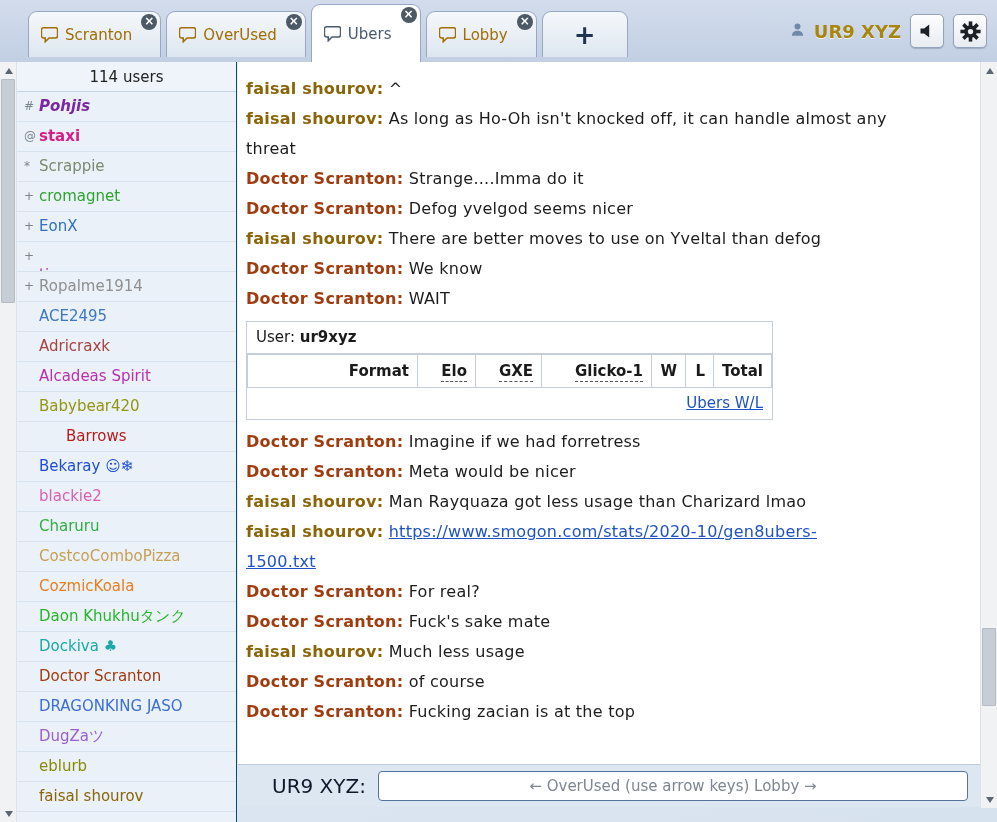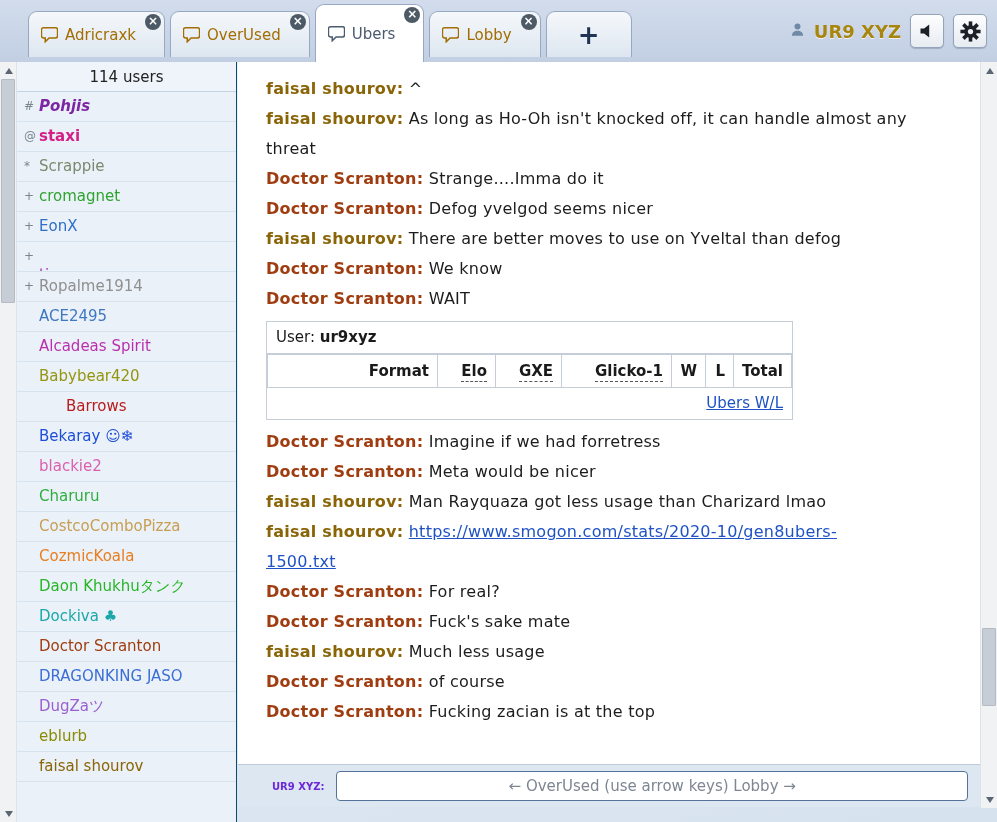--- a/index.html
+++ b/index.html
@@ -56,21 +56,21 @@
   .userlist-header { height:30px; line-height:30px; text-align:center; font-size:15px;
     color:#222; border-bottom:1px solid #c3d3e1; background:#eef4f9; }
   .user-row { height:30px; line-height:29px; padding-left:7px; border-bottom:1px solid #d6e2ed;
     font-size:15px; white-space:nowrap; overflow:hidden; display:flex; align-items:center; cursor:pointer; }
   .user-rank { flex:0 0 15px; color:#7c858e; font-size:12px; }
   .user-name { overflow:hidden; white-space:nowrap; }
 
   
   .chat { position:absolute; left:238px; top:62px; right:17px; bottom:0; }
   .messages { position:absolute; top:0; left:0; right:0; bottom:58px; background:#fff;
-    overflow:hidden; padding:12px 70px 0 28px; }
+    overflow:hidden; padding:12px 70px 0 8px; }
   .msg { font-size:16px; line-height:30px; letter-spacing:0.25px; color:#1c1c1c; }
   .msg-user { font-weight:bold; }
   .msg-link { color:#1f52c4; text-decoration:underline; cursor:pointer; }
 
   
   .ladder { width:527px; margin:7px 0; border:1px solid #c4cdd8; font-size:15px;
     letter-spacing:0; background:#fff; }
   .ladder-caption { padding:6px 9px; border-bottom:1px solid #c4cdd8; line-height:19px; }
   .ladder table { border-collapse:collapse; width:100%; }
   .ladder th, .ladder td { border:1px solid #c4cdd8; padding:6px 8px; text-align:right;
@@ -81,35 +81,35 @@
   .c-w { width:34px; } .c-l { width:28px; } .c-total { width:52px; }
   .glicko-val { font-style:italic; }
   .glicko-dev { font-size:11px; color:#444; }
   .ladder-footer { padding:6px 9px; text-align:right; line-height:19px; }
   .ladder-footer a { color:#1f52c4; text-decoration:underline; cursor:pointer; }
 
   
   .input-bar { position:absolute; left:0; right:0; bottom:15px; height:43px;
     background:#dde7f1; border-top:1px solid #bccadb; display:flex; align-items:center;
     padding:0 12px 0 34px; gap:12px; }
-  .input-label { font-size:10px; font-weight:bold; color:#6d28d9; white-space:nowrap; }
+  .input-label { font-size:20px; font-weight:normal; color:#0f172a; white-space:nowrap; }
   .chat-input { flex:1; height:30px; border:1px solid #56729a; border-radius:4px;
     background:#fff; color:#7d8692; font-size:15px; text-align:center; padding:0 10px;
     font-family:"DejaVu Sans","Liberation Sans",sans-serif; outline:none; }
 </style>
 </head>
 <body>
 
 <div class="tabbar">
   <div class="tabs" id="tabs">
       <div class="tab" style="color: rgb(163, 109, 0);">
         <svg class="bubble" width="17" height="17" viewBox="0 0 20 19">
           <path d="M3 1.5h14a2.5 2.5 0 0 1 2.5 2.5v7a2.5 2.5 0 0 1-2.5 2.5H9.5L5 18v-4.5H3A2.5 2.5 0 0 1 .5 11V4A2.5 2.5 0 0 1 3 1.5z" fill="none" stroke="currentColor" stroke-width="1.8"></path>
         </svg>
-        <span>Adricraxk</span>
+        <span>Scranton</span>
         <span class="tab-close">×</span>
       </div>
       <div class="tab" style="color: rgb(163, 109, 0);">
         <svg class="bubble" width="17" height="17" viewBox="0 0 20 19">
           <path d="M3 1.5h14a2.5 2.5 0 0 1 2.5 2.5v7a2.5 2.5 0 0 1-2.5 2.5H9.5L5 18v-4.5H3A2.5 2.5 0 0 1 .5 11V4A2.5 2.5 0 0 1 3 1.5z" fill="none" stroke="currentColor" stroke-width="1.8"></path>
         </svg>
         <span>OverUsed</span>
         <span class="tab-close">×</span>
       </div>
       <div class="tab active" style="color: rgb(74, 91, 110);">
@@ -193,20 +193,24 @@
         <span class="user-rank">+</span>
         <span class="user-name" style="color: rgb(164, 53, 184); margin-top: 37px;">tjay</span>
       </div>
       <div class="user-row">
         <span class="user-rank">+</span>
         <span class="user-name" style="color: rgb(143, 143, 143);">Ropalme1914</span>
       </div>
       <div class="user-row">
         <span class="user-rank"></span>
         <span class="user-name" style="color: rgb(63, 119, 194);">ACE2495</span>
+      </div>
+      <div class="user-row">
+        <span class="user-rank"></span>
+        <span class="user-name" style="color: rgb(168, 66, 62);">Adricraxk</span>
       </div>
       <div class="user-row">
         <span class="user-rank"></span>
         <span class="user-name" style="color: rgb(187, 47, 174);">Alcadeas Spirit</span>
       </div>
       <div class="user-row">
         <span class="user-rank"></span>
         <span class="user-name" style="color: rgb(149, 149, 15);">Babybear420</span>
       </div>
       <div class="user-row">

